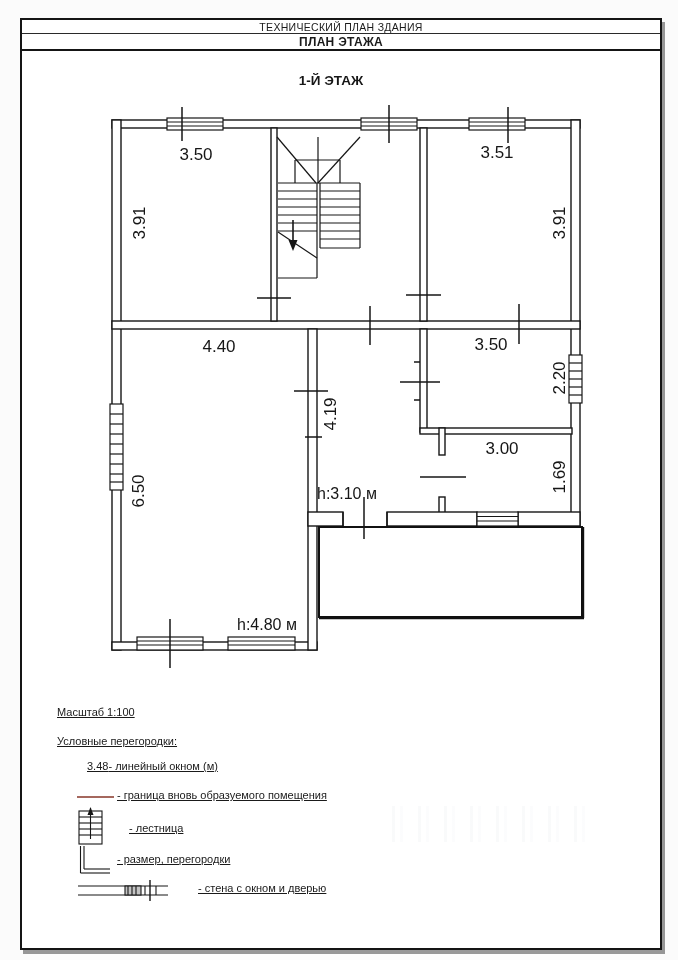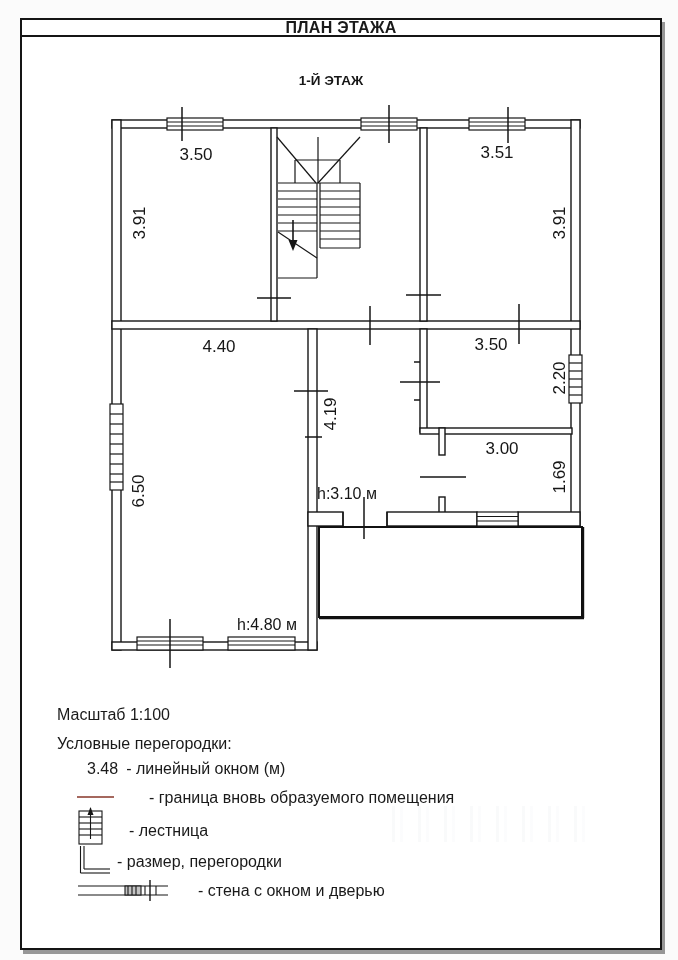--- a/index.html
+++ b/index.html
@@ -1,31 +1,32 @@
 <!DOCTYPE html>
 <html><head>
 <meta charset="utf-8">
 <style>
   html,body{margin:0;padding:0;background:#fbfbfb;}
   body{width:678px;height:960px;position:relative;font-family:"Liberation Sans",sans-serif;color:#1a1a1a;overflow:hidden;}
   .sheet{position:absolute;left:20px;top:18px;width:638px;height:928px;background:#ffffff;border:2px solid #151515;box-shadow:3px 4px 0 rgba(70,70,70,.55);}
   .hdr-row1{height:13px;border-bottom:1.5px solid #2a2a2a;display:flex;align-items:center;justify-content:center;font-size:10.5px;letter-spacing:.3px;}
-  .hdr-row2{height:15px;border-bottom:2px solid #151515;display:flex;align-items:center;justify-content:center;font-size:16px;font-weight:bold;letter-spacing:.3px;}
+  .hdr-row2{height:15px;border-bottom:2px solid #151515;display:flex;align-items:center;justify-content:center;font-size:12px;font-weight:bold;letter-spacing:.3px;}
   .abs{position:absolute;}
-  .legend-text{font-size:16px;white-space:nowrap;}
-  .legend-row{display:flex;gap:8px;align-items:flex-start;}
+  .legend-text{font-size:11px;white-space:nowrap;text-decoration:underline;}
+  .legend-row{display:flex;align-items:flex-start;}
   svg text{font-family:"Liberation Sans",sans-serif;fill:#161616;}
   .watermark{position:absolute;left:392px;top:806px;width:206px;height:36px;opacity:.55;
     background:repeating-linear-gradient(90deg,rgba(150,166,182,.10) 0 3px,transparent 3px 8px,rgba(150,166,182,.07) 8px 11px,transparent 11px 26px);
     filter:blur(.4px);}
 </style>
 </head>
 <body>
 
 <div class="sheet">
+  <div class="hdr-row1">ТЕХНИЧЕСКИЙ ПЛАН ЗДАНИЯ</div>
   <div class="hdr-row2">ПЛАН ЭТАЖА</div>
 </div>
 
 <svg class="abs" width="678" height="960" viewBox="0 0 678 960" style="left:0;top:0">
 
   <text x="331" y="85" text-anchor="middle" font-size="13.5" font-weight="bold">1-Й ЭТАЖ</text>
 
   <g stroke="#161616" stroke-width="1.4" fill="#ffffff">
     <rect x="112" y="120" width="468" height="8"></rect>
     <rect x="112" y="120" width="9" height="530"></rect>
@@ -165,21 +166,21 @@
 
 <div class="abs legend-text" style="left:57px;top:706px;">Масштаб 1:100</div>
 <div class="abs legend-text" style="left:57px;top:735px;">Условные перегородки:</div>
 
 <div class="abs legend-row" style="left:87px;top:760px;">
   <span class="legend-text">3.48</span>
   <span class="legend-text">- линейный окном (м)</span>
 </div>
 
 <div class="abs" style="left:77px;top:796px;width:37px;height:2px;background:#a5685e;"></div>
-<div class="abs legend-text" style="left:117px;top:789px;margin-left:32px;">- граница вновь образуемого помещения</div>
+<div class="abs legend-text" style="left:117px;top:789px;">- граница вновь образуемого помещения</div>
 
 <svg class="abs" style="left:78px;top:806px;" width="28" height="42">
   <g stroke="#161616" stroke-width="1.1" fill="none">
     <rect x="1" y="5" width="23" height="33"></rect>
     <line x1="1" y1="11" x2="24" y2="11"></line>
       <line x1="1" y1="17" x2="24" y2="17"></line>
     <line x1="1" y1="23" x2="24" y2="23"></line>
       <line x1="1" y1="29" x2="24" y2="29"></line>
     <line x1="12.5" y1="2" x2="12.5" y2="33"></line>
   </g>

